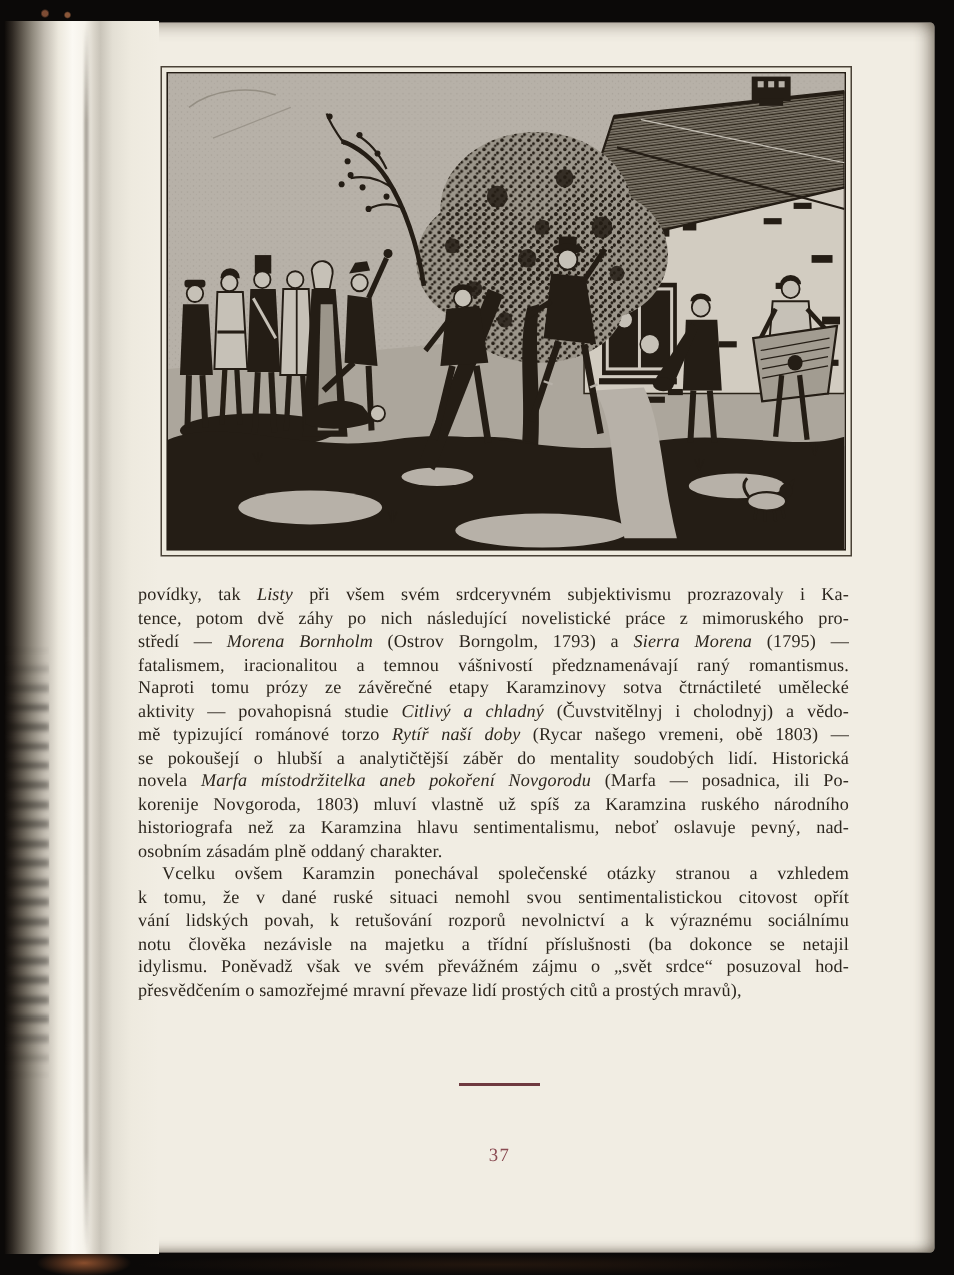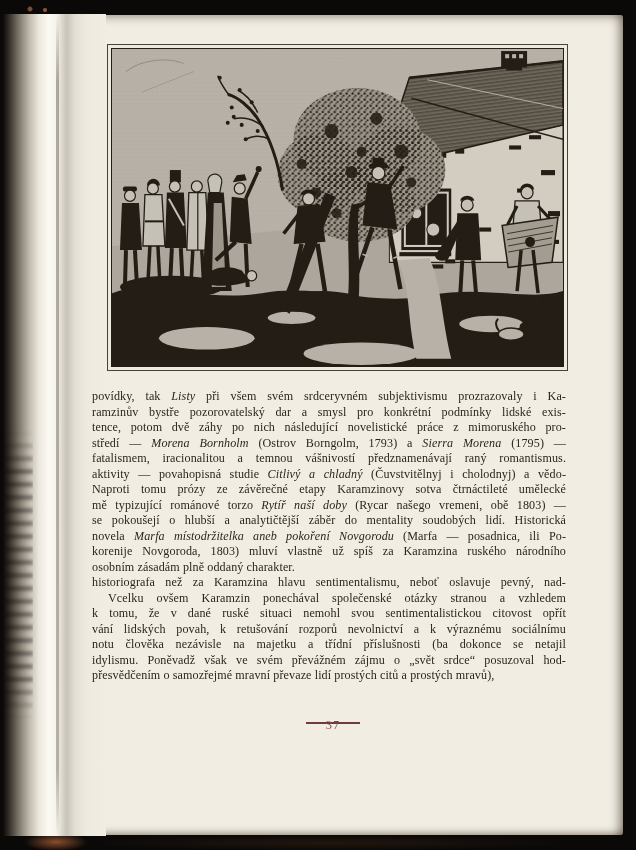--- a/index.html
+++ b/index.html
@@ -69,21 +69,21 @@
   }
   .line.last{text-align-last:left;}
   .line.indent{text-indent:16px;}
   .line i{font-style:italic;}
   
   .footer-rule{
     position:absolute;left:306px;top:722px;width:54px;height:1.5px;
     background:#6f3a40;
   }
   .page-number{
-    position:absolute;left:296px;top:718px;width:74px;
+    position:absolute;left:296px;top:763px;width:74px;
     text-align:center;font-size:12.5px;color:#8a4b52;letter-spacing:1px;
   }
 </style>
 </head>
 <body>
 
 <div class="photo">
   <div class="sheet"></div>
   <div class="gutter"></div>
   <div class="gutter-ripples"></div>
@@ -327,32 +327,31 @@
           <path d="M150,292 l-3,-7 M150,292 l0,-8 M150,292 l3,-7"></path>
           <path d="M355,258 l-3,-7 M355,258 l0,-8 M355,258 l3,-7"></path>
           <path d="M432,248 l-3,-7 M432,248 l0,-8 M432,248 l3,-7"></path>
         </g>
       </svg>
     </div>
   </div>
 
   <div class="text-block">
       <div class="line"><span>povídky, tak </span><i>Listy</i><span> při všem svém srdceryvném subjektivismu prozrazovaly i Ka-</span></div>
-      <div class="line"><span>ramzinův bystře pozorovatelský dar a smysl pro konkrétní podmínky lidské exis-</span></div>
       <div class="line"><span>tence, potom dvě záhy po nich následující novelistické práce z mimoruského pro-</span></div>
       <div class="line"><span>středí — </span><i>Morena Bornholm</i><span> (Ostrov Borngolm, 1793) a </span><i>Sierra Morena</i><span> (1795) —</span></div>
       <div class="line"><span>fatalismem, iracionalitou a temnou vášnivostí předznamenávají raný romantismus.</span></div>
+      <div class="line"><span>Naproti tomu prózy ze závěrečné etapy Karamzinovy sotva čtrnáctileté umělecké</span></div>
       <div class="line"><span>aktivity — povahopisná studie </span><i>Citlivý a chladný</i><span> (Čuvstvitělnyj i cholodnyj) a vědo-</span></div>
-      <div class="line"><span>Naproti tomu prózy ze závěrečné etapy Karamzinovy sotva čtrnáctileté umělecké</span></div>
       <div class="line"><span>mě typizující románové torzo </span><i>Rytíř naší doby</i><span> (Rycar našego vremeni, obě 1803) —</span></div>
       <div class="line"><span>se pokoušejí o hlubší a analytičtější záběr do mentality soudobých lidí. Historická</span></div>
       <div class="line"><span>novela </span><i>Marfa místodržitelka aneb pokoření Novgorodu</i><span> (Marfa — posadnica, ili Po-</span></div>
       <div class="line"><span>korenije Novgoroda, 1803) mluví vlastně už spíš za Karamzina ruského národního</span></div>
+      <div class="line"><span>historiografa než za Karamzina hlavu sentimentalismu, neboť oslavuje pevný, nad-</span></div>
       <div class="line last"><span>osobním zásadám plně oddaný charakter.</span></div>
-      <div class="line"><span>historiografa než za Karamzina hlavu sentimentalismu, neboť oslavuje pevný, nad-</span></div>
       <div class="line indent"><span>Vcelku ovšem Karamzin ponechával společenské otázky stranou a vzhledem</span></div>
       <div class="line"><span>k tomu, že v dané ruské situaci nemohl svou sentimentalistickou citovost opřít</span></div>
       <div class="line"><span>vání lidských povah, k retušování rozporů nevolnictví a k výraznému sociálnímu</span></div>
       <div class="line"><span>notu člověka nezávisle na majetku a třídní příslušnosti (ba dokonce se netajil</span></div>
       <div class="line"><span>idylismu. Poněvadž však ve svém převážném zájmu o „svět srdce“ posuzoval hod-</span></div>
       <div class="line last"><span>přesvědčením o samozřejmé mravní převaze lidí prostých citů a prostých mravů),</span></div>
     </div>
 
   <div class="footer-rule"></div>
   <div class="page-number">37</div>

